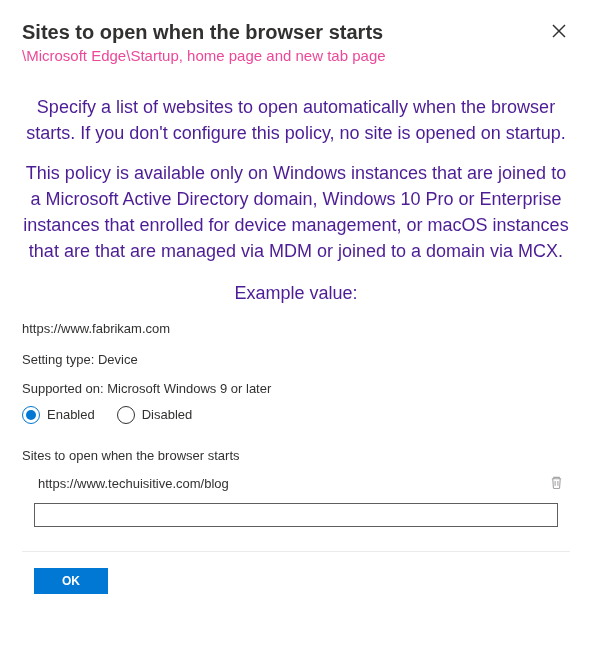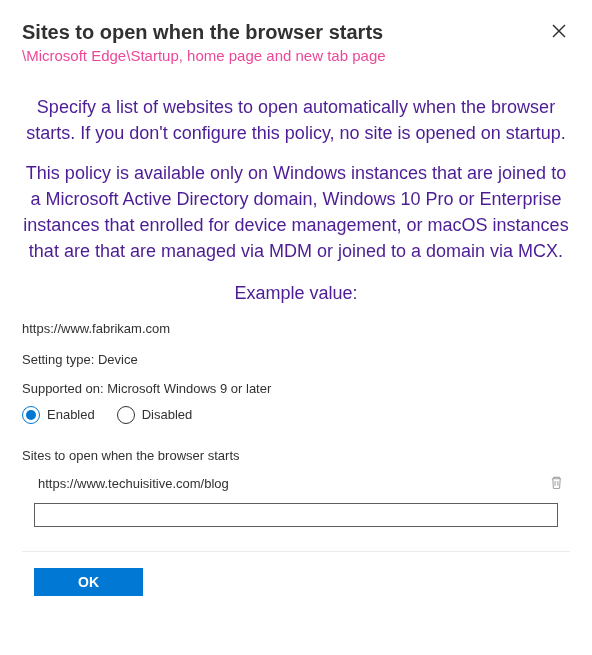--- a/index.html
+++ b/index.html
@@ -44,22 +44,22 @@
       border: 1px solid #605e5c;
       padding: 0 6px;
       font-size: 13px;
       font-family: inherit;
     }
     .divider { border: none; border-top: 1px solid #edebe9; margin: 24px 0 16px; }
     .ok-btn {
       background: #0078d4;
       color: #fff;
       border: none;
-      padding: 6px 44px;
-      font-size: 14px;
+      padding: 6px 28px;
+      font-size: 12px;
       font-weight: 600;
       cursor: pointer;
       margin-left: 12px;
     }
   </style>
 </head>
 <body>
 
 <div class="header-row">
   <div class="title">Sites to open when the browser starts</div>

